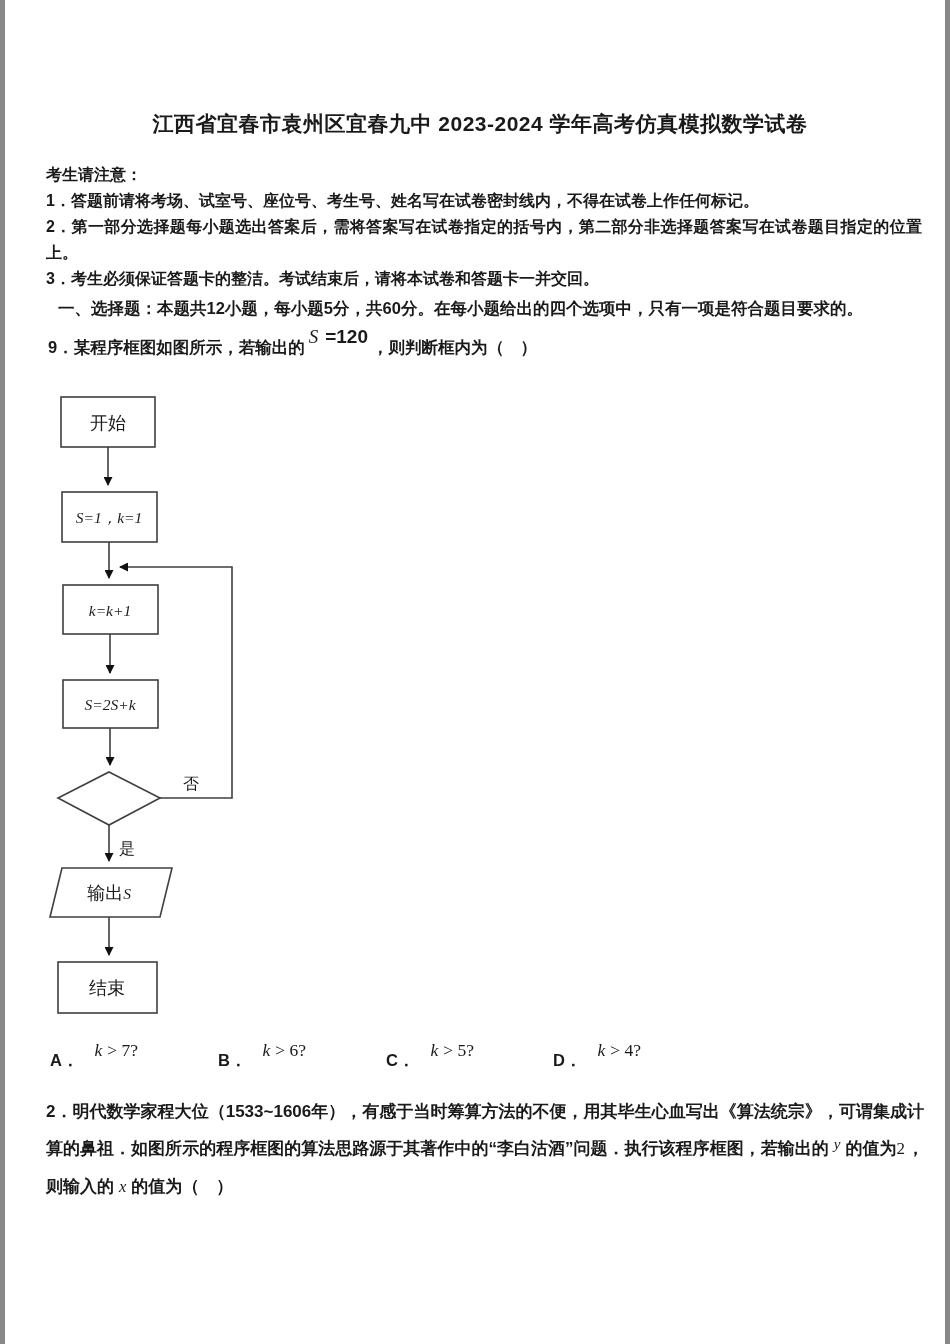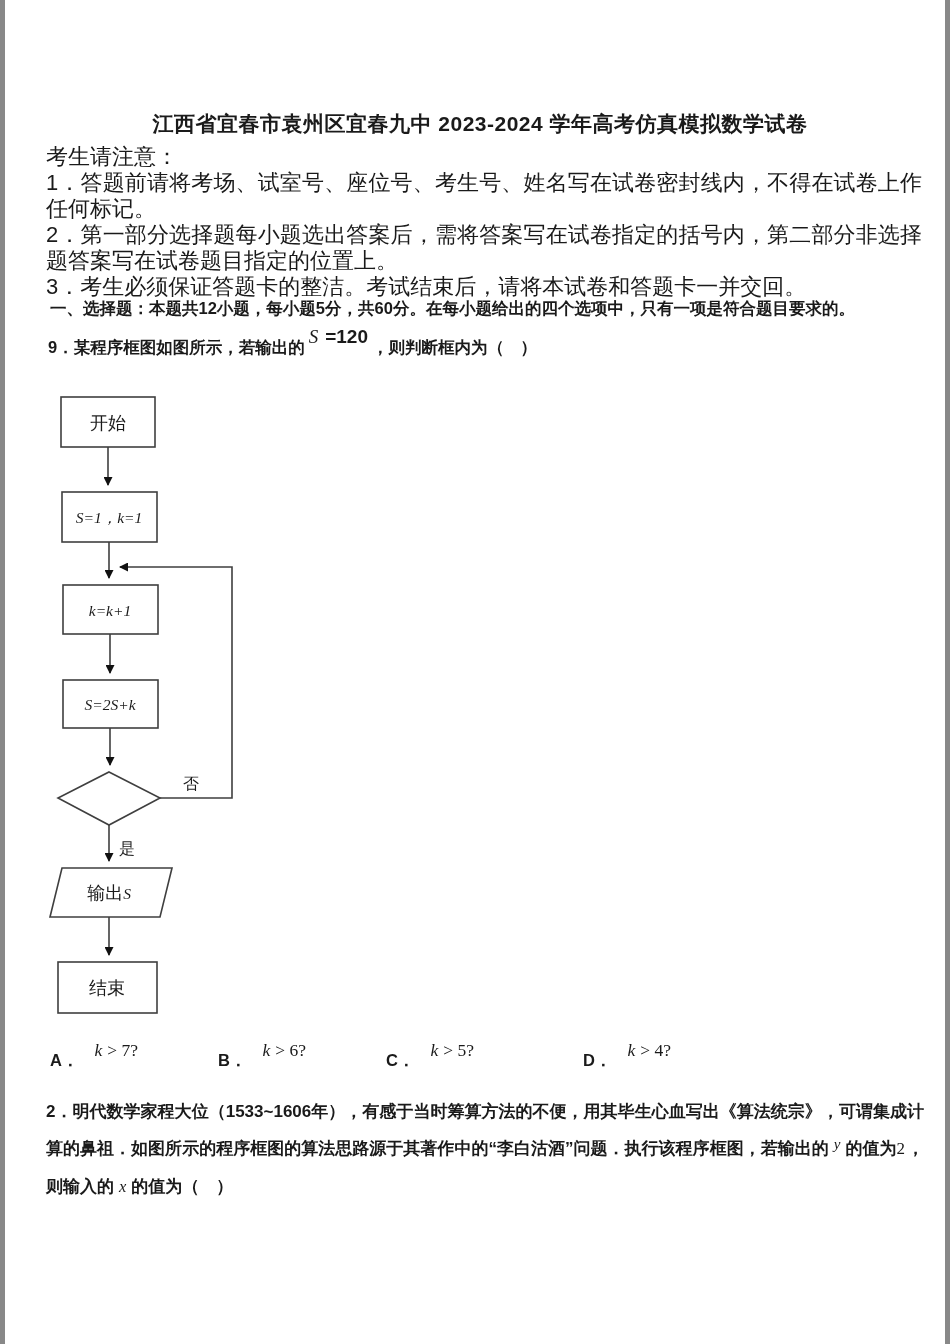--- a/index.html
+++ b/index.html
@@ -7,26 +7,26 @@
   .page {
     position:relative; width:940px; height:1344px; margin:0 auto;
     background:#ffffff; color:#1a1a1a; overflow:hidden;
     font-family:"Liberation Sans", sans-serif;
   }
   .doc-title {
     position:absolute; top:110px; left:0; width:950px;
     text-align:center; font-size:21px; font-weight:700; letter-spacing:0.5px;
   }
   .notice {
-    position:absolute; top:144px; left:41px; width:876px;
-    font-size:22px; font-weight:400; line-height:26px;
+    position:absolute; top:162px; left:41px; width:876px;
+    font-size:16px; font-weight:700; line-height:26px;
   }
   .notice p { margin:0; text-align:justify; }
   .section-heading {
-    position:absolute; top:298px; left:45px; width:890px;
+    position:absolute; top:298px; left:53px; width:890px;
     font-size:16.5px; font-weight:700;
   }
   .q1-line {
     position:absolute; top:336px; left:43px; width:890px;
     font-size:16.5px; font-weight:700;
   }
   .math { font-family:"Liberation Serif", serif; font-weight:400; }
   .math-var { font-family:"Liberation Serif", serif; font-style:italic; font-weight:400; }
   .q1-formula {
     display:inline-block; position:relative; top:-10px;
@@ -109,21 +109,21 @@
 
   <div class="option" style="left:45px">
     <span class="opt-label">A．</span><span class="opt-formula"><span class="math-var">k</span><span class="rest">&gt; 7?</span></span>
   </div>
   <div class="option" style="left:213px">
     <span class="opt-label">B．</span><span class="opt-formula"><span class="math-var">k</span><span class="rest">&gt; 6?</span></span>
   </div>
   <div class="option" style="left:381px">
     <span class="opt-label">C．</span><span class="opt-formula"><span class="math-var">k</span><span class="rest">&gt; 5?</span></span>
   </div>
-  <div class="option" style="left:578px">
+  <div class="option" style="left:548px">
     <span class="opt-label">D．</span><span class="opt-formula"><span class="math-var">k</span><span class="rest">&gt; 4?</span></span>
   </div>
 
   <div class="q2-para">
     <span>2．明代数学家程大位（1533~1606年），有感于当时筹算方法的不便，用其毕生心血写出《算法统宗》，可谓集成计算的鼻祖．如图所示的程序框图的算法思路源于其著作中的“李白沽酒”问题．执行该程序框图，若输出的</span><span class="var-raised math-var">y</span><span>的值为</span><span class="val-num math">2</span><span>，则输入的</span><span class="var-inline math-var">x</span><span>的值为（　）</span>
   </div>
 
 </div>
 
 </body></html>

